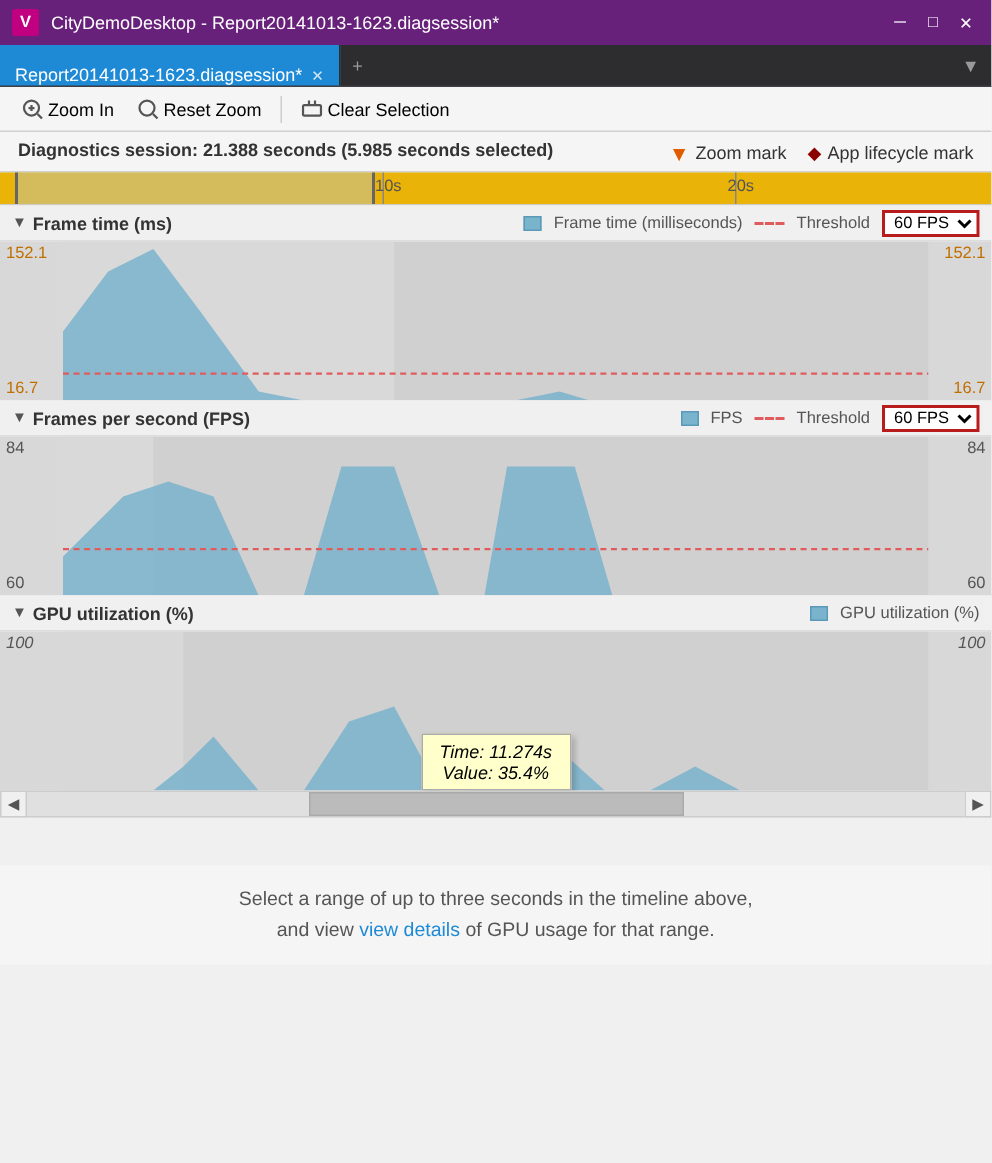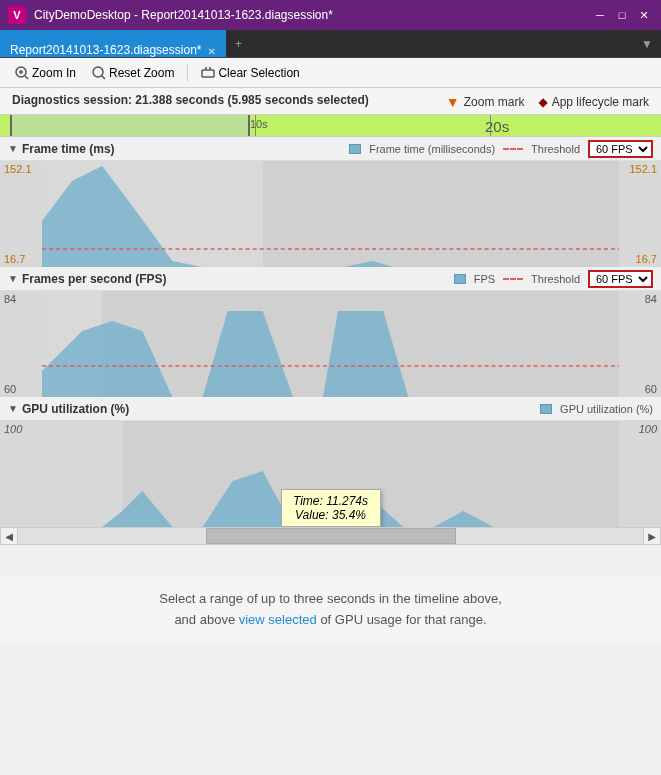--- a/index.html
+++ b/index.html
@@ -229,29 +229,29 @@
       <span class="legend-arrow">▼</span>
       <span>Zoom mark</span>
     </div>
     <div class="legend-item">
       <span class="legend-diamond">◆</span>
       <span>App lifecycle mark</span>
     </div>
   </div>
 </div>
 
-<div class="timeline-ruler" style="height:22px; position:relative; background:#bef264;">
+<div class="timeline-ruler" style="height:22px; position:relative; background:#eab308;">
 
   <div style="position:absolute; left:10px; width:240px; top:0; bottom:0; background:rgba(180,200,220,0.4); border-left:2px solid #666; border-right:2px solid #666;"></div>
 
   <div style="position:absolute; left:255px; top:0; bottom:0; width:1px; background:#888;"></div>
   <span style="position:absolute; left:250px; top:3px; font-size:11px; color:#555;">10s</span>
 
   <div style="position:absolute; left:490px; top:0; bottom:0; width:1px; background:#888;"></div>
-  <span style="position:absolute; left:485px; top:3px; font-size:15px; color:#555;">20s</span>
+  <span style="position:absolute; left:485px; top:3px; font-size:11px; color:#555;">20s</span>
 </div>
 
 <div class="chart-panel" style="height:130px;">
   <div class="chart-header">
     <div class="chart-title">
       <span class="collapse-arrow">▼</span>
       <span>Frame time (ms)</span>
     </div>
     <div class="chart-legend">
       <span class="legend-box" style="background:#7ab3cc; border:1px solid #5a9ab8;"></span>
@@ -368,15 +368,15 @@
   <div class="scroll-btn">◀</div>
   <div class="scroll-track">
     <div class="scroll-thumb"></div>
   </div>
   <div class="scroll-btn">▶</div>
 </div>
 
 <div class="bottom-text">
   <div>Select a range of up to three seconds in the timeline above,</div>
   <div>
-    <span>and above </span><a class="link-text">view selected</a><span> of GPU usage for that range.</span>
+    <span>and view </span><a class="link-text">view details</a><span> of GPU usage for that range.</span>
   </div>
 </div>
 
 </body></html>

